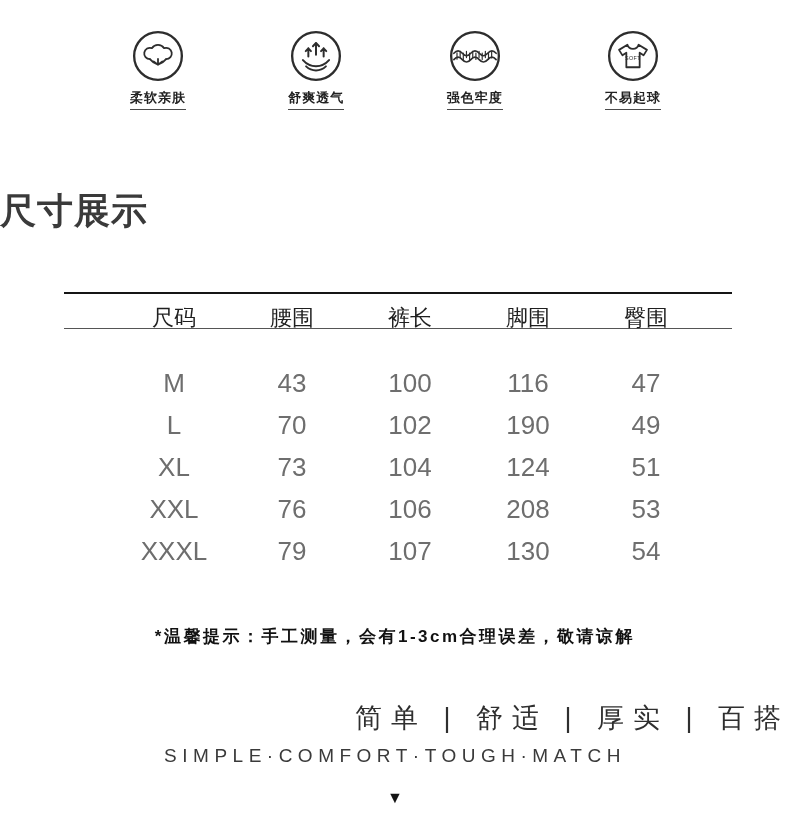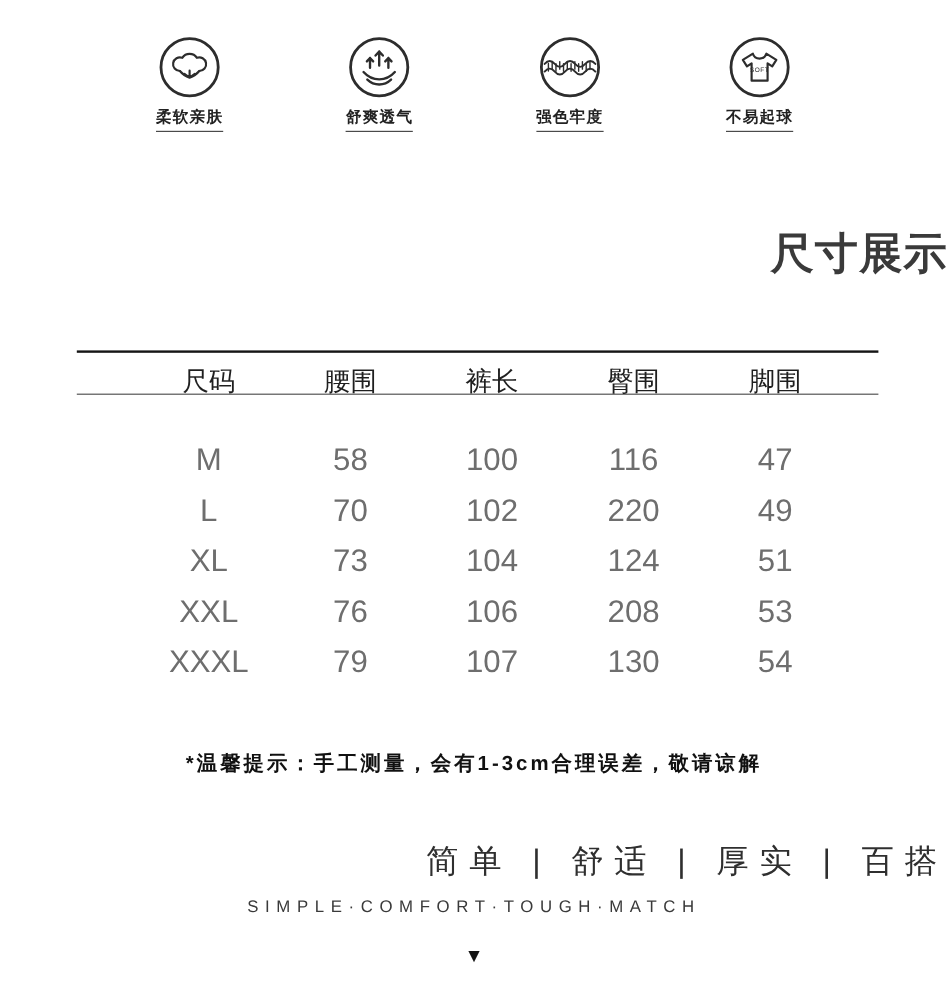--- a/index.html
+++ b/index.html
@@ -8,41 +8,41 @@
   .sheet { position:relative; width:790px; height:819px; margin:16px auto; background:#ffffff; overflow:hidden; }
 
   
   .features { position:absolute; top:13px; left:112px; width:567px; display:flex; justify-content:space-between; }
   .feature { width:92px; display:flex; flex-direction:column; align-items:center; }
   .feature svg { display:block; }
   .feature-label { margin-top:7px; font-size:13px; font-weight:bold; color:#222; letter-spacing:1px;
                    padding-bottom:3px; border-bottom:1px solid #4a4a4a; line-height:1.2; }
 
   
-  .title { position:absolute; top:173px; left:0; width:100%; text-align:right;
+  .title { position:absolute; top:173px; left:0; width:100%; text-align:left;
            font-size:36px; line-height:43px; font-weight:bold; color:#3a3a3a; letter-spacing:1px; }
 
   
   .size-table { position:absolute; top:276px; left:64px; width:668px; border-top:2px solid #151515; }
   .trow { display:grid; grid-template-columns:repeat(5,1fr); padding-left:51px; padding-right:27px; }
   .thead { height:35px; line-height:47px; border-bottom:1px solid #555; }
   .thead .cell { font-size:22px; color:#1f1f1f; text-align:center; }
   .tbody { padding-top:33px; }
   .tbody .trow { height:42px; line-height:42px; }
   .tbody .cell { font-size:26px; color:#6e6e6e; text-align:center; }
 
   
   .note { position:absolute; top:610px; left:0; width:100%; text-align:center;
           font-size:17px; line-height:22px; font-weight:bold; color:#111; letter-spacing:2.5px; }
 
   
   .slogan-cn { position:absolute; top:685px; left:0; width:100%; text-align:right;
                font-size:27px; line-height:34px; color:#2f2f2f; letter-spacing:9px; font-weight:500; }
   .slogan-en { position:absolute; top:731px; left:0; width:100%; text-align:center;
-               font-size:14px; line-height:17px; color:#3a3a3a; letter-spacing:5.5px; font-weight:500; }
+               font-size:19px; line-height:17px; color:#3a3a3a; letter-spacing:5.5px; font-weight:500; }
 
   
   .down-arrow { position:absolute; top:773px; left:0; width:100%; text-align:center;
                 font-size:16px; line-height:18px; color:#141414; }
 </style>
 </head>
 <body>
 
 <div class="sheet">
 
@@ -94,36 +94,36 @@
     </div>
   </div>
 
   <div class="title">尺寸展示</div>
 
   <div class="size-table">
     <div class="trow thead">
       <span class="cell">尺码</span>
       <span class="cell">腰围</span>
       <span class="cell">裤长</span>
+      <span class="cell">脚围</span>
       <span class="cell">臀围</span>
-      <span class="cell">脚围</span>
     </div>
     <div class="tbody">
       <div class="trow">
         <span class="cell">M</span>
-        <span class="cell">58</span>
+        <span class="cell">43</span>
         <span class="cell">100</span>
         <span class="cell">116</span>
         <span class="cell">47</span>
       </div>
       <div class="trow">
         <span class="cell">L</span>
         <span class="cell">70</span>
         <span class="cell">102</span>
-        <span class="cell">220</span>
+        <span class="cell">190</span>
         <span class="cell">49</span>
       </div>
       <div class="trow">
         <span class="cell">XL</span>
         <span class="cell">73</span>
         <span class="cell">104</span>
         <span class="cell">124</span>
         <span class="cell">51</span>
       </div>
       <div class="trow">

